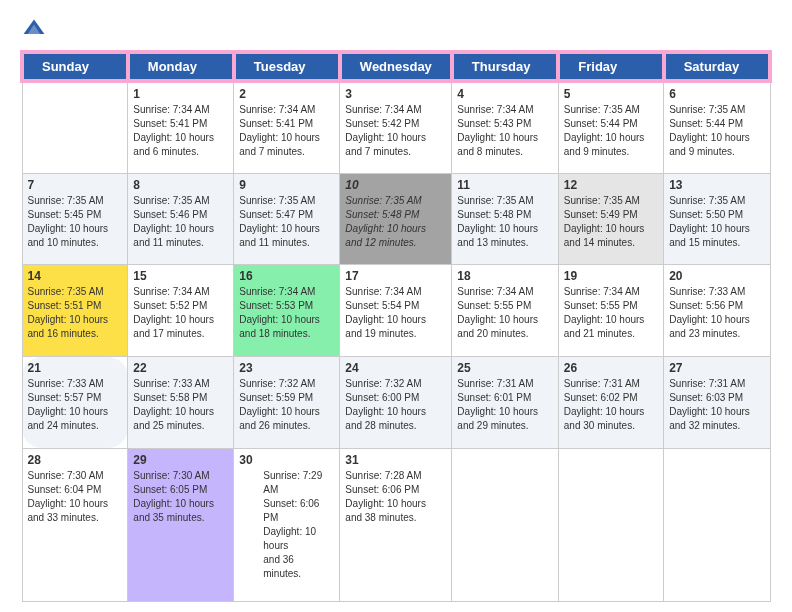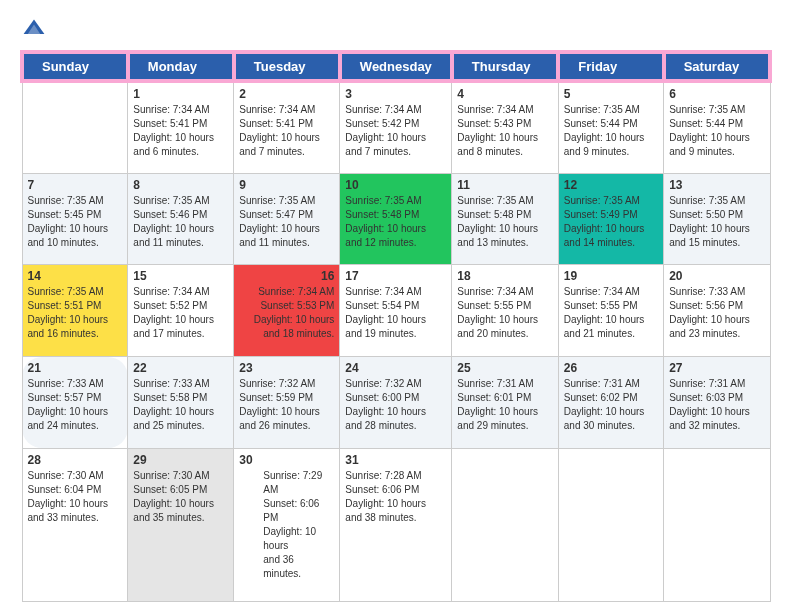--- a/index.html
+++ b/index.html
@@ -190,35 +190,35 @@
 Daylight: 10 hours
 and 11 minutes.</div>
           </td>
           <td style="background-color: rgb(240, 244, 248);">
             <span class="day-number">9</span>
             <div class="day-info" style="white-space: pre-line;">Sunrise: 7:35 AM
 Sunset: 5:47 PM
 Daylight: 10 hours
 and 11 minutes.</div>
           </td>
-          <td style="background-color: #22c55e;">
+          <td style="background-color: #a3a3a3; font-style: italic;">
             <span class="day-number">10</span>
             <div class="day-info" style="white-space: pre-line;">Sunrise: 7:35 AM
 Sunset: 5:48 PM
 Daylight: 10 hours
 and 12 minutes.</div>
           </td>
           <td style="background-color: rgb(240, 244, 248);">
             <span class="day-number">11</span>
             <div class="day-info" style="white-space: pre-line;">Sunrise: 7:35 AM
 Sunset: 5:48 PM
 Daylight: 10 hours
 and 13 minutes.</div>
           </td>
-          <td style="background-color: #14b8a6;">
+          <td style="background-color: #e5e5e5;">
             <span class="day-number">12</span>
             <div class="day-info" style="white-space: pre-line;">Sunrise: 7:35 AM
 Sunset: 5:49 PM
 Daylight: 10 hours
 and 14 minutes.</div>
           </td>
           <td style="background-color: rgb(240, 244, 248);">
             <span class="day-number">13</span>
             <div class="day-info" style="white-space: pre-line;">Sunrise: 7:35 AM
 Sunset: 5:50 PM
@@ -234,21 +234,21 @@
 Daylight: 10 hours
 and 16 minutes.</div>
           </td>
           <td style="background-color: rgb(255, 255, 255);">
             <span class="day-number">15</span>
             <div class="day-info" style="white-space: pre-line;">Sunrise: 7:34 AM
 Sunset: 5:52 PM
 Daylight: 10 hours
 and 17 minutes.</div>
           </td>
-          <td style="background-color: #ef4444; text-align: right;">
+          <td style="background-color: #86efac;">
             <span class="day-number">16</span>
             <div class="day-info" style="white-space: pre-line;">Sunrise: 7:34 AM
 Sunset: 5:53 PM
 Daylight: 10 hours
 and 18 minutes.</div>
           </td>
           <td style="background-color: rgb(255, 255, 255);">
             <span class="day-number">17</span>
             <div class="day-info" style="white-space: pre-line;">Sunrise: 7:34 AM
 Sunset: 5:54 PM
@@ -329,21 +329,21 @@
           </td>
         </tr>
         <tr>
           <td style="background-color: rgb(255, 255, 255); margin-top: 38px;">
             <span class="day-number">28</span>
             <div class="day-info" style="white-space: pre-line;">Sunrise: 7:30 AM
 Sunset: 6:04 PM
 Daylight: 10 hours
 and 33 minutes.</div>
           </td>
-          <td style="background-color: #e5e5e5;">
+          <td style="background-color: #c4b5fd;">
             <span class="day-number">29</span>
             <div class="day-info" style="white-space: pre-line;">Sunrise: 7:30 AM
 Sunset: 6:05 PM
 Daylight: 10 hours
 and 35 minutes.</div>
           </td>
           <td style="background-color: rgb(255, 255, 255);">
             <span class="day-number">30</span>
             <div class="day-info" style="white-space: pre-line; margin-left: 24px;">Sunrise: 7:29 AM
 Sunset: 6:06 PM

